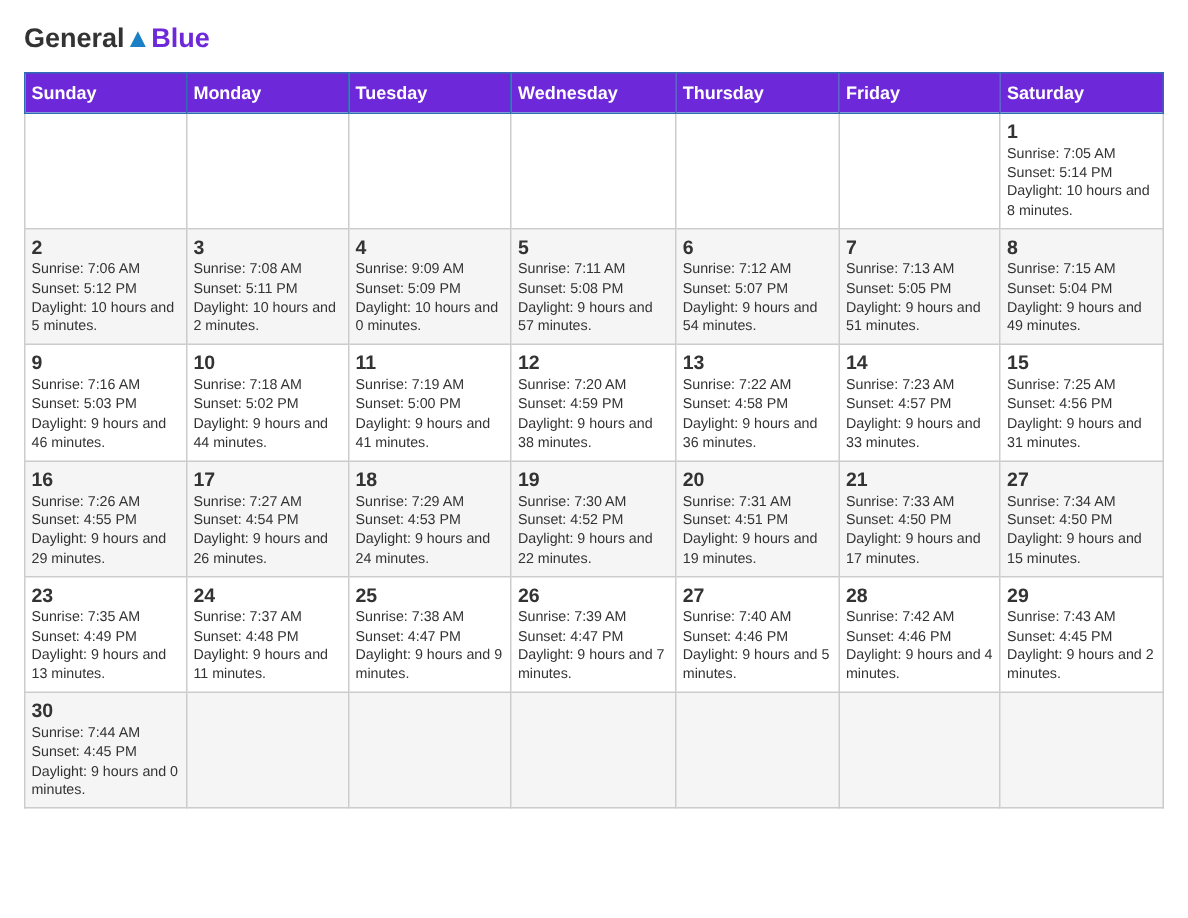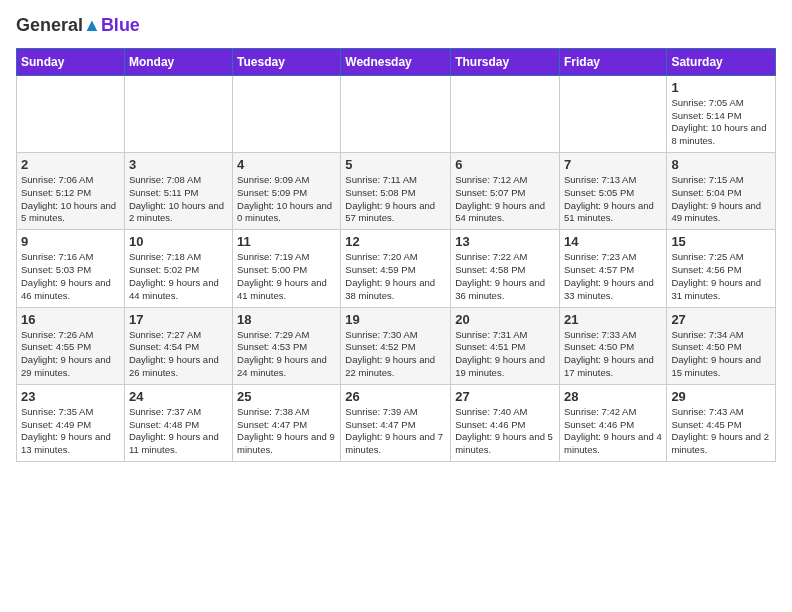--- a/index.html
+++ b/index.html
@@ -292,14 +292,28 @@
 Sunset: 4:46 PM
 Daylight: 9 hours and 4 minutes.</div>
         </td>
         <td>
           <span class="day-number">29</span>
           <div class="day-info">Sunrise: 7:43 AM
 Sunset: 4:45 PM
 Daylight: 9 hours and 2 minutes.</div>
         </td>
       </tr>
+      <tr>
+        <td>
+          <span class="day-number">30</span>
+          <div class="day-info">Sunrise: 7:44 AM
+Sunset: 4:45 PM
+Daylight: 9 hours and 0 minutes.</div>
+        </td>
+        <td class="empty-cell"></td>
+        <td class="empty-cell"></td>
+        <td class="empty-cell"></td>
+        <td class="empty-cell"></td>
+        <td class="empty-cell"></td>
+        <td class="empty-cell"></td>
+      </tr>
     </tbody>
 </table>
 
 </body></html>

